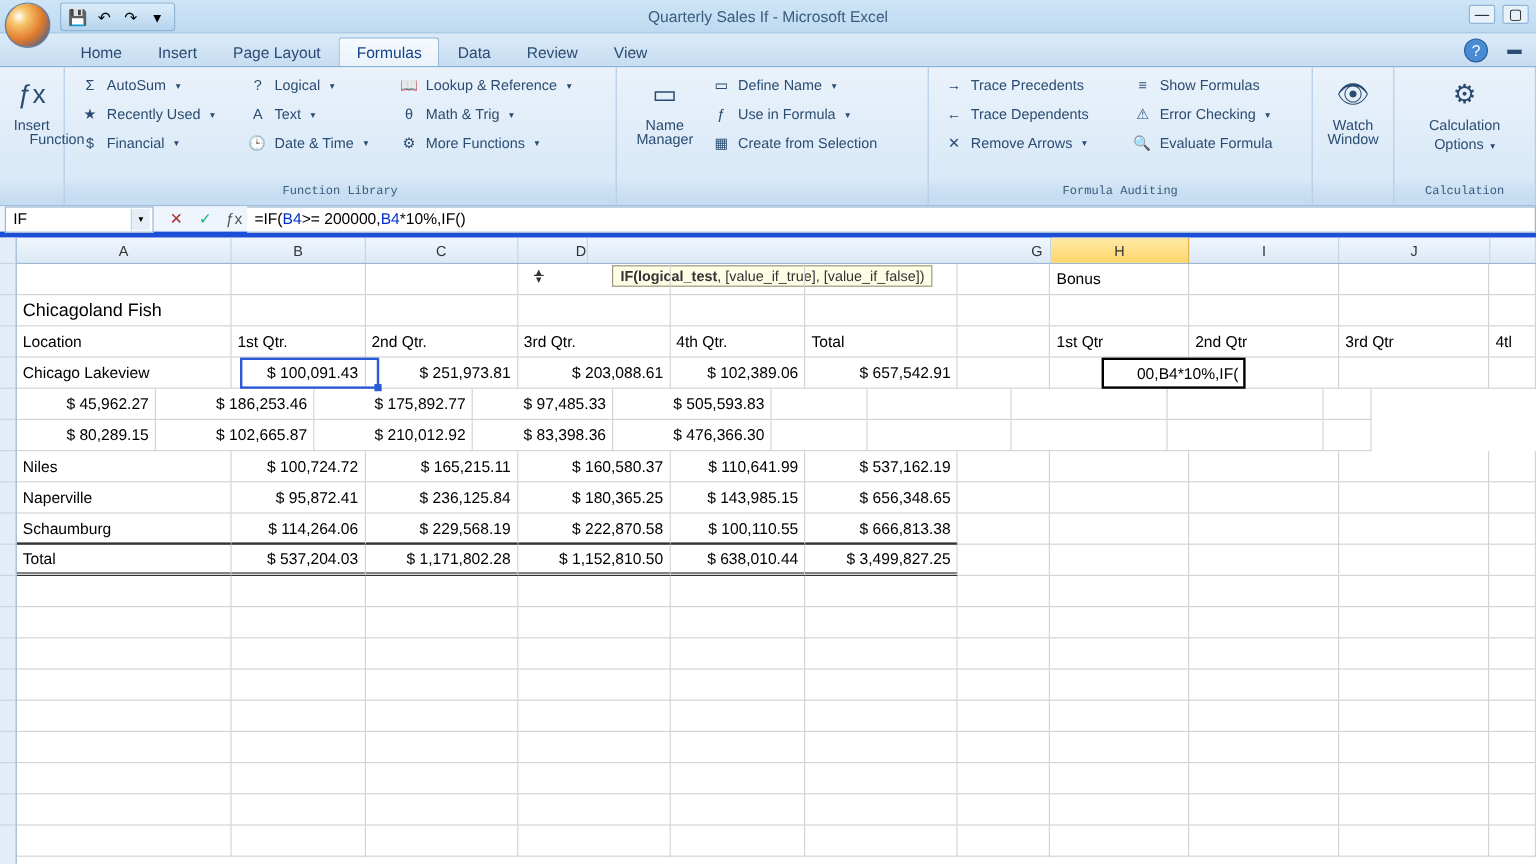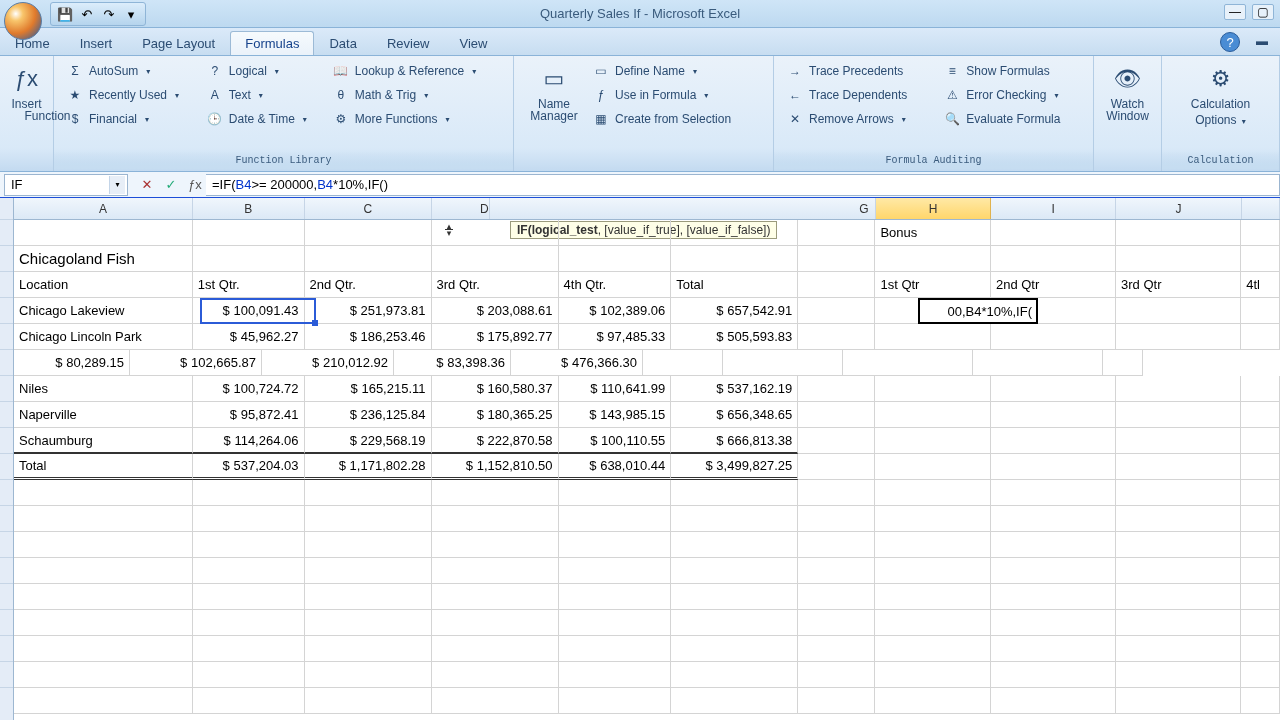--- a/index.html
+++ b/index.html
@@ -28,21 +28,21 @@
   }
   .qat span { width: 20px; height: 20px; display:inline-flex; align-items:center; justify-content:center; font-size: 13px; }
   .title { position: absolute; left: 50%; transform: translateX(-50%); font-size: 13px; color: #3a5b7d; }
   .winctl { position: absolute; right: 6px; top: 4px; display: flex; gap: 6px; font-size: 12px; }
   .winctl span { width: 22px; height: 16px; border:1px solid #8fb5d7; background:#e7f1fa; display:inline-flex; align-items:center; justify-content:center; border-radius:2px;}
 
   
   .tabs {
     height: 28px;
     background: linear-gradient(to bottom, #dbeaf9 0%, #c7ddf1 100%);
-    display: flex; align-items: flex-end; 
+    display: flex; align-items: flex-end; padding-left: 52px;
     border-bottom: 1px solid #8ab3d8;
     position: relative;
   }
   .tab {
     padding: 4px 14px; font-size: 13px; color: #2b4c72; cursor: pointer;
     border: 1px solid transparent; border-bottom: none; border-radius: 3px 3px 0 0;
   }
   .tab.active {
     background: linear-gradient(to bottom, #f6fafd 0%, #eaf2fa 100%);
     border-color: #9cbad6; color: #15428b; font-weight: 400;
@@ -79,21 +79,21 @@
   }
   .ico16 { width:16px; height:16px; display:inline-flex; align-items:center; justify-content:center; font-size:12px; }
   .ico32 { width:32px; height:32px; display:inline-flex; align-items:center; justify-content:center; font-size:22px; }
   .dd { font-size:8px; margin-left:2px; }
   .col { display:flex; flex-direction:column; gap:2px;}
   .row { display:flex; flex-direction:row; gap:2px; align-items:flex-start;}
 
   
   .fbar {
     height: 26px; display: flex; align-items: center;
-    border-bottom: 1px solid #1d4ed8; background:#eef5fc;
+    border-bottom: 5px solid #1d4ed8; background:#eef5fc;
   }
   .namebox {
     width: 124px; height: 22px; margin-left: 4px;
     border: 1px solid #9bb5d0; background: #fff;
     display: flex; align-items: center; padding: 0 6px; font-size: 13px; position:relative;
   }
   .namebox .dd2 { position:absolute; right:2px; width:16px; height:18px; background:#e7eef7; border-left:1px solid #c4d5e8; display:flex;align-items:center;justify-content:center; font-size:8px;}
   .fbar-btns { display:flex; gap:2px; margin-left:8px;}
   .fbar-btn { width:22px; height:20px; display:flex;align-items:center;justify-content:center; color:#555; font-size:13px; border:1px solid transparent; border-radius:2px;}
   .finput {
@@ -443,21 +443,20 @@
           <div class="cell cD num ">$   203,088.61</div>
           <div class="cell cE num ">$ 102,389.06</div>
           <div class="cell cF num ">$   657,542.91</div>
           <div class="cell cG "></div>
           <div class="cell cH "></div>
           <div class="cell cI "></div>
           <div class="cell cJ "></div>
           <div class="cell cK "></div>
         </div>
         <div class="gridrow">
-          <div class="cell cA">Chicago Lincoln Park</div>
           <div class="cell cB num">$   45,962.27</div>
           <div class="cell cC num">$   186,253.46</div>
           <div class="cell cD num">$   175,892.77</div>
           <div class="cell cE num">$   97,485.33</div>
           <div class="cell cF num">$   505,593.83</div>
           <div class="cell cG"></div>
           <div class="cell cH"></div>
           <div class="cell cI"></div>
           <div class="cell cJ"></div>
           <div class="cell cK"></div>

